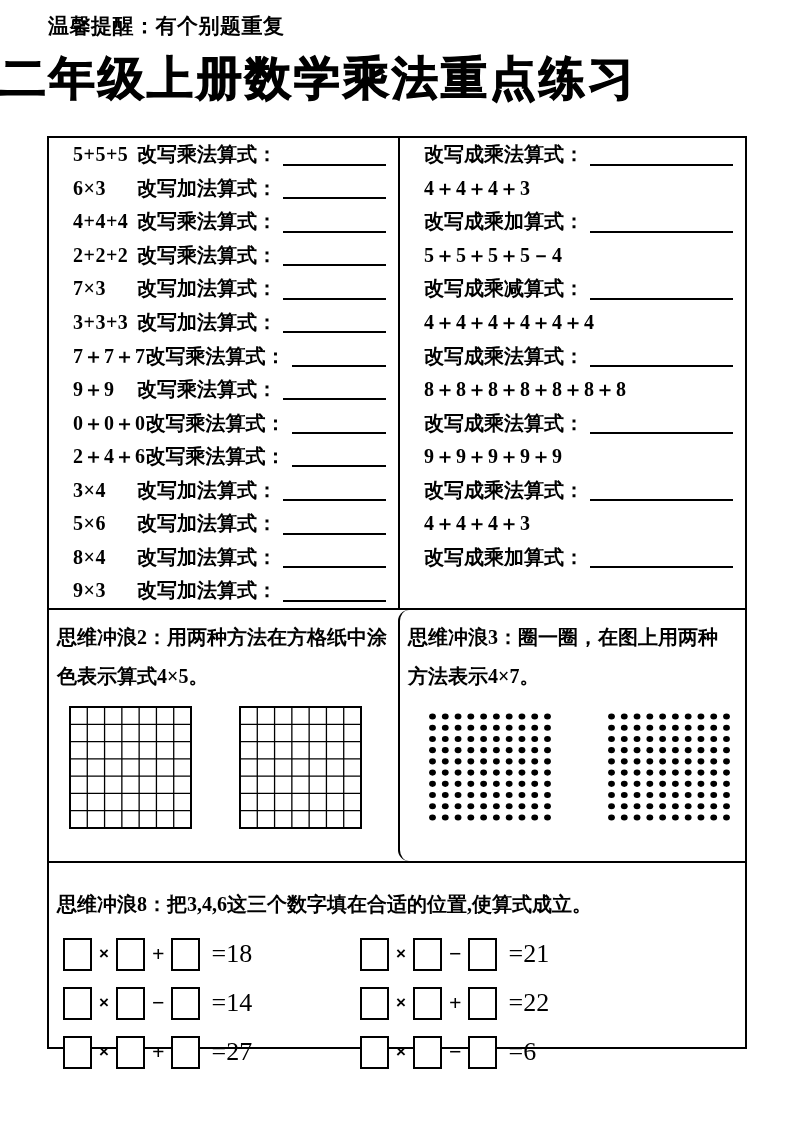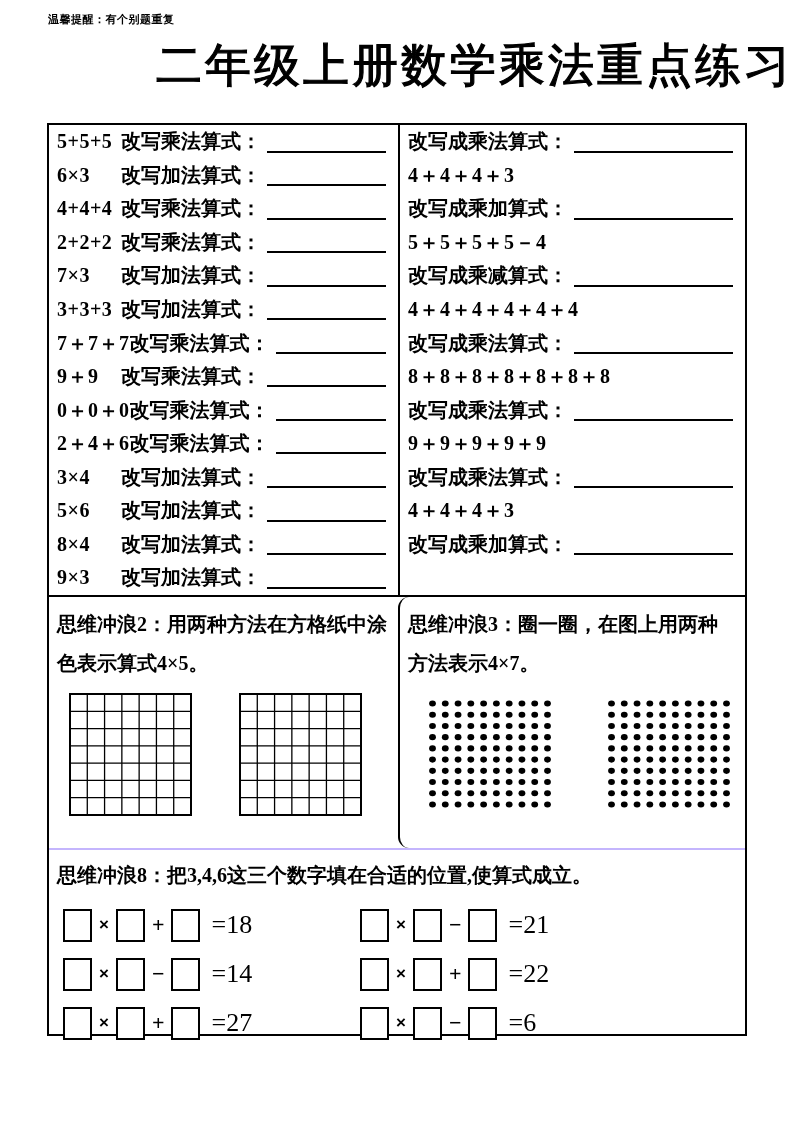--- a/index.html
+++ b/index.html
@@ -8,49 +8,49 @@
     width: 793px; height: 1122px;
     font-family: "Liberation Serif", "DejaVu Serif", serif;
     color: #000;
     position: relative;
     overflow: hidden;
   }
   .page { width: 793px; height: 1122px; padding-top: 12px; }
 
   .reminder {
     margin-left: 48px;
-    font-size: 11px;
+    font-size: 21px;
     font-weight: 700;
     letter-spacing: 0.5px;
   }
   .title {
-    text-align: right;
+    text-align: left;
     font-size: 46px;
-    font-weight: 400;
+    font-weight: 700;
     letter-spacing: 3px;
     margin-top: 8px;
     -webkit-text-stroke: 1.2px #000;
   }
 
   .sheet {
     width: 700px;
     margin-left: 47px;
     margin-top: 26px;
     border: 2px solid #000;
   }
 
   
   .sec1 { display: flex; }
   .col { width: 349px; }
   .col.right { flex: 1; border-left: 2px solid #000; }
   .ex-row {
     height: 33.55px;
     display: flex;
     align-items: center;
-    padding-left: 8px;
+    padding-left: 24px;
     font-size: 20px;
     white-space: nowrap;
   }
   .expr {
     min-width: 64px;
     font-weight: 600;
     letter-spacing: 0.5px;
   }
   .lbl { font-weight: 700; text-align: right; }
   .blank {
@@ -71,21 +71,21 @@
     font-weight: 700;
     line-height: 39px;
   }
   .grids { display: flex; margin-top: 10px; margin-left: 12px; gap: 47px; }
   .grid-svg line { stroke: #000; stroke-width: 1.3; }
   .grid-svg rect { fill: none; stroke: #000; stroke-width: 2; }
   .dots { display: flex; margin-top: 16px; margin-left: 20px; gap: 55px; }
   .dot-svg ellipse { fill: #000; }
 
   
-  .sec3 { border-top: 2px solid #c4b5fd; height: 186px; padding: 6px 0 0 8px; }
+  .sec3 { border-top: 2px solid #000000; height: 186px; padding: 22px 0 0 8px; }
   .eq-area { display: flex; margin-top: 6px; }
   .eq-col.first { margin-left: 6px; width: 297px; }
   .eq-col.second { margin-left: 0; }
   .eq {
     height: 49px;
     display: flex;
     align-items: center;
     gap: 7px;
   }
   .box {

